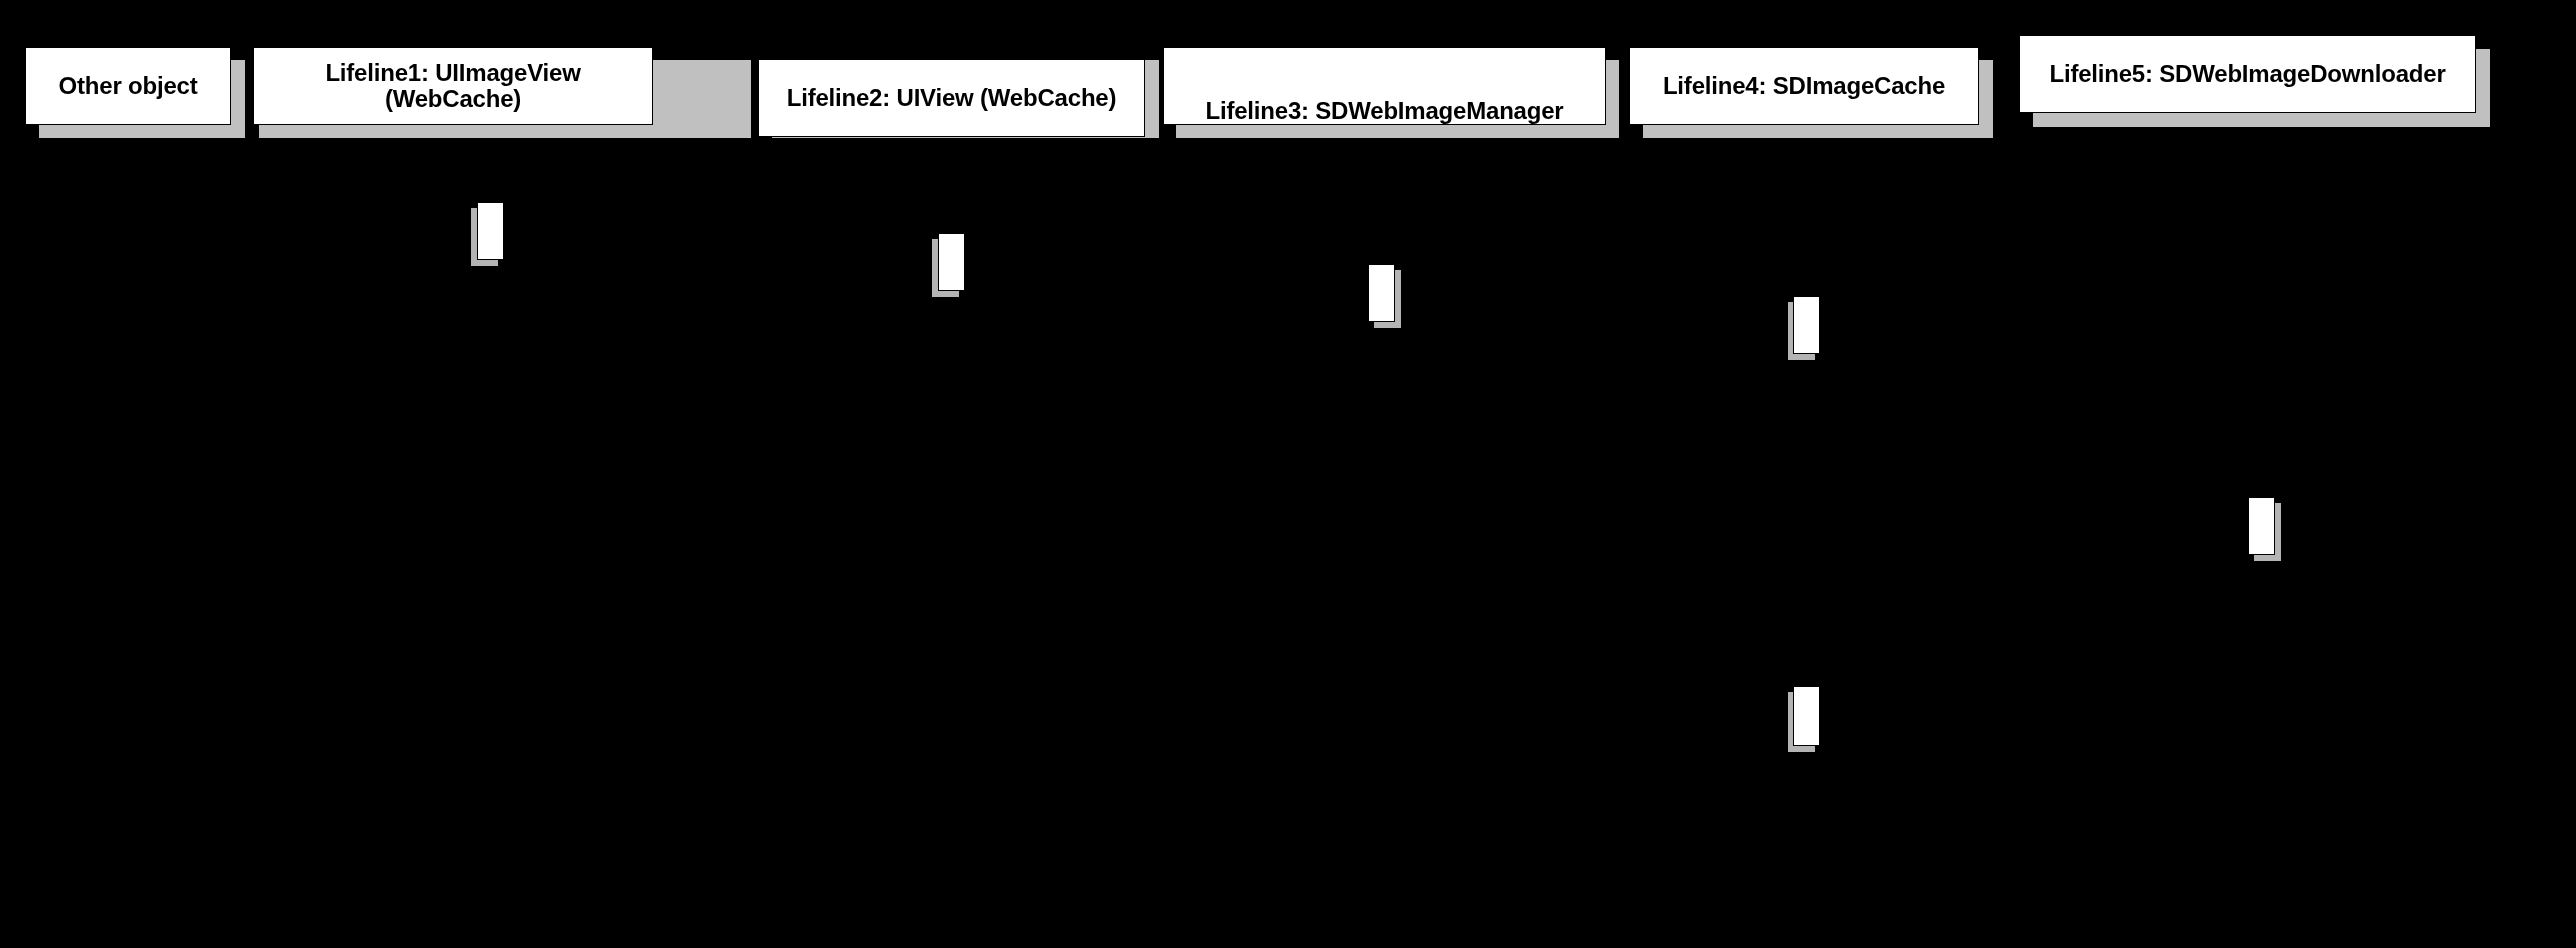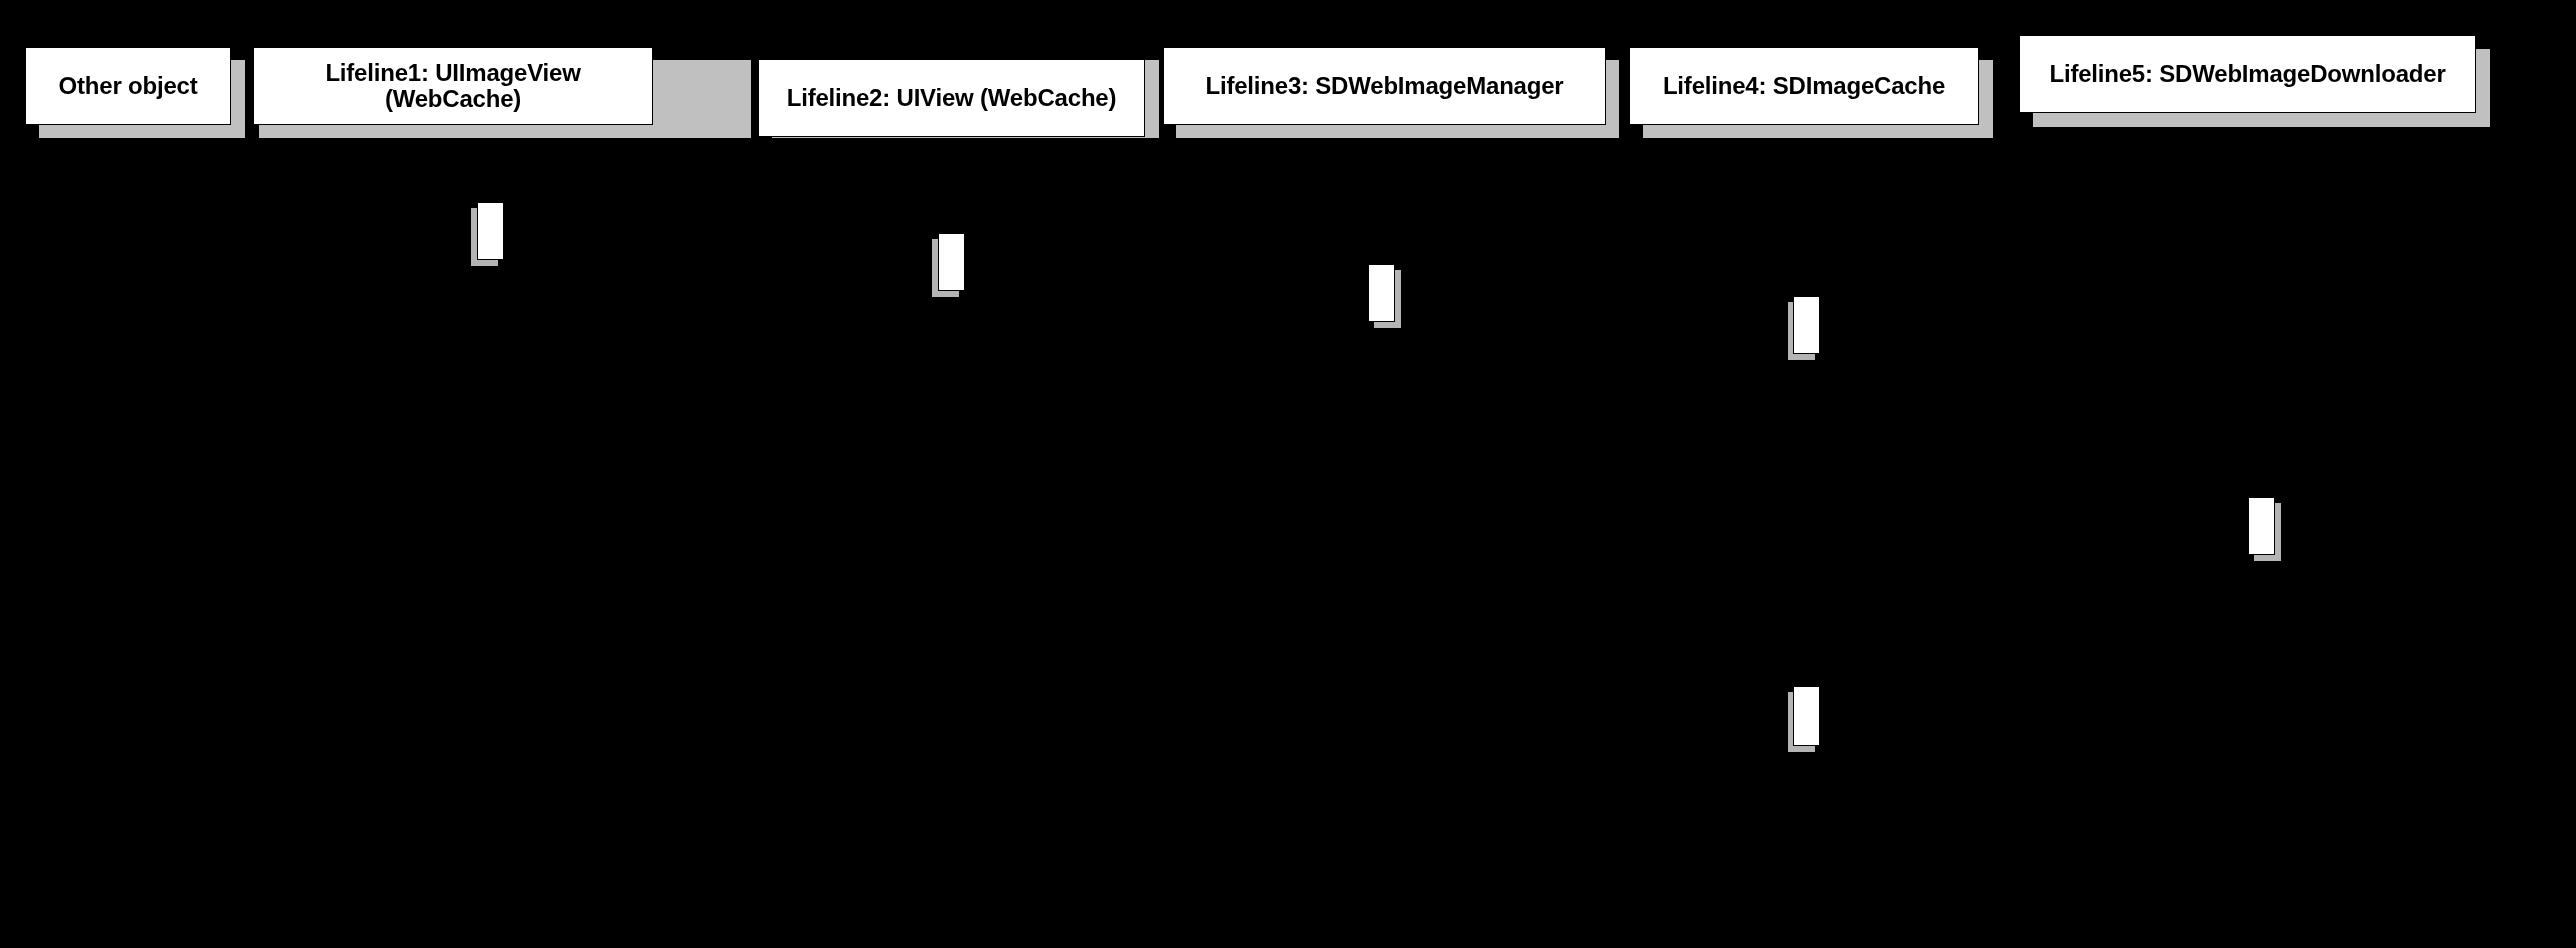--- a/index.html
+++ b/index.html
@@ -107,21 +107,21 @@
 
 <div class="lifeline-head" style="left:25px; top:47px; width:206px; height:78px;align-items:center;">
   <span>Other object</span>
 </div>
 <div class="lifeline-head" style="left:253px; top:47px; width:400px; height:78px;">
   <span>Lifeline1: UIImageView (WebCache)</span>
 </div>
 <div class="lifeline-head" style="left:758px; top:59px; width:387px; height:78px;">
   <span>Lifeline2: UIView (WebCache)</span>
 </div>
-<div class="lifeline-head" style="left:1163px; top:47px; width:443px; height:78px;">
+<div class="lifeline-head" style="left:1163px; top:47px; width:443px; height:78px;align-items:flex-end;">
   <span>Lifeline3: SDWebImageManager</span>
 </div>
 <div class="lifeline-head" style="left:1629px; top:47px; width:350px; height:78px;">
   <span>Lifeline4: SDImageCache</span>
 </div>
 <div class="lifeline-head" style="left:2019px; top:35px; width:457px; height:78px;">
   <span>Lifeline5: SDWebImageDownloader</span>
 </div>
 
 <div class="activation-shadow" style="left:471px; top:208px; width:27px; height:58px;"></div>

